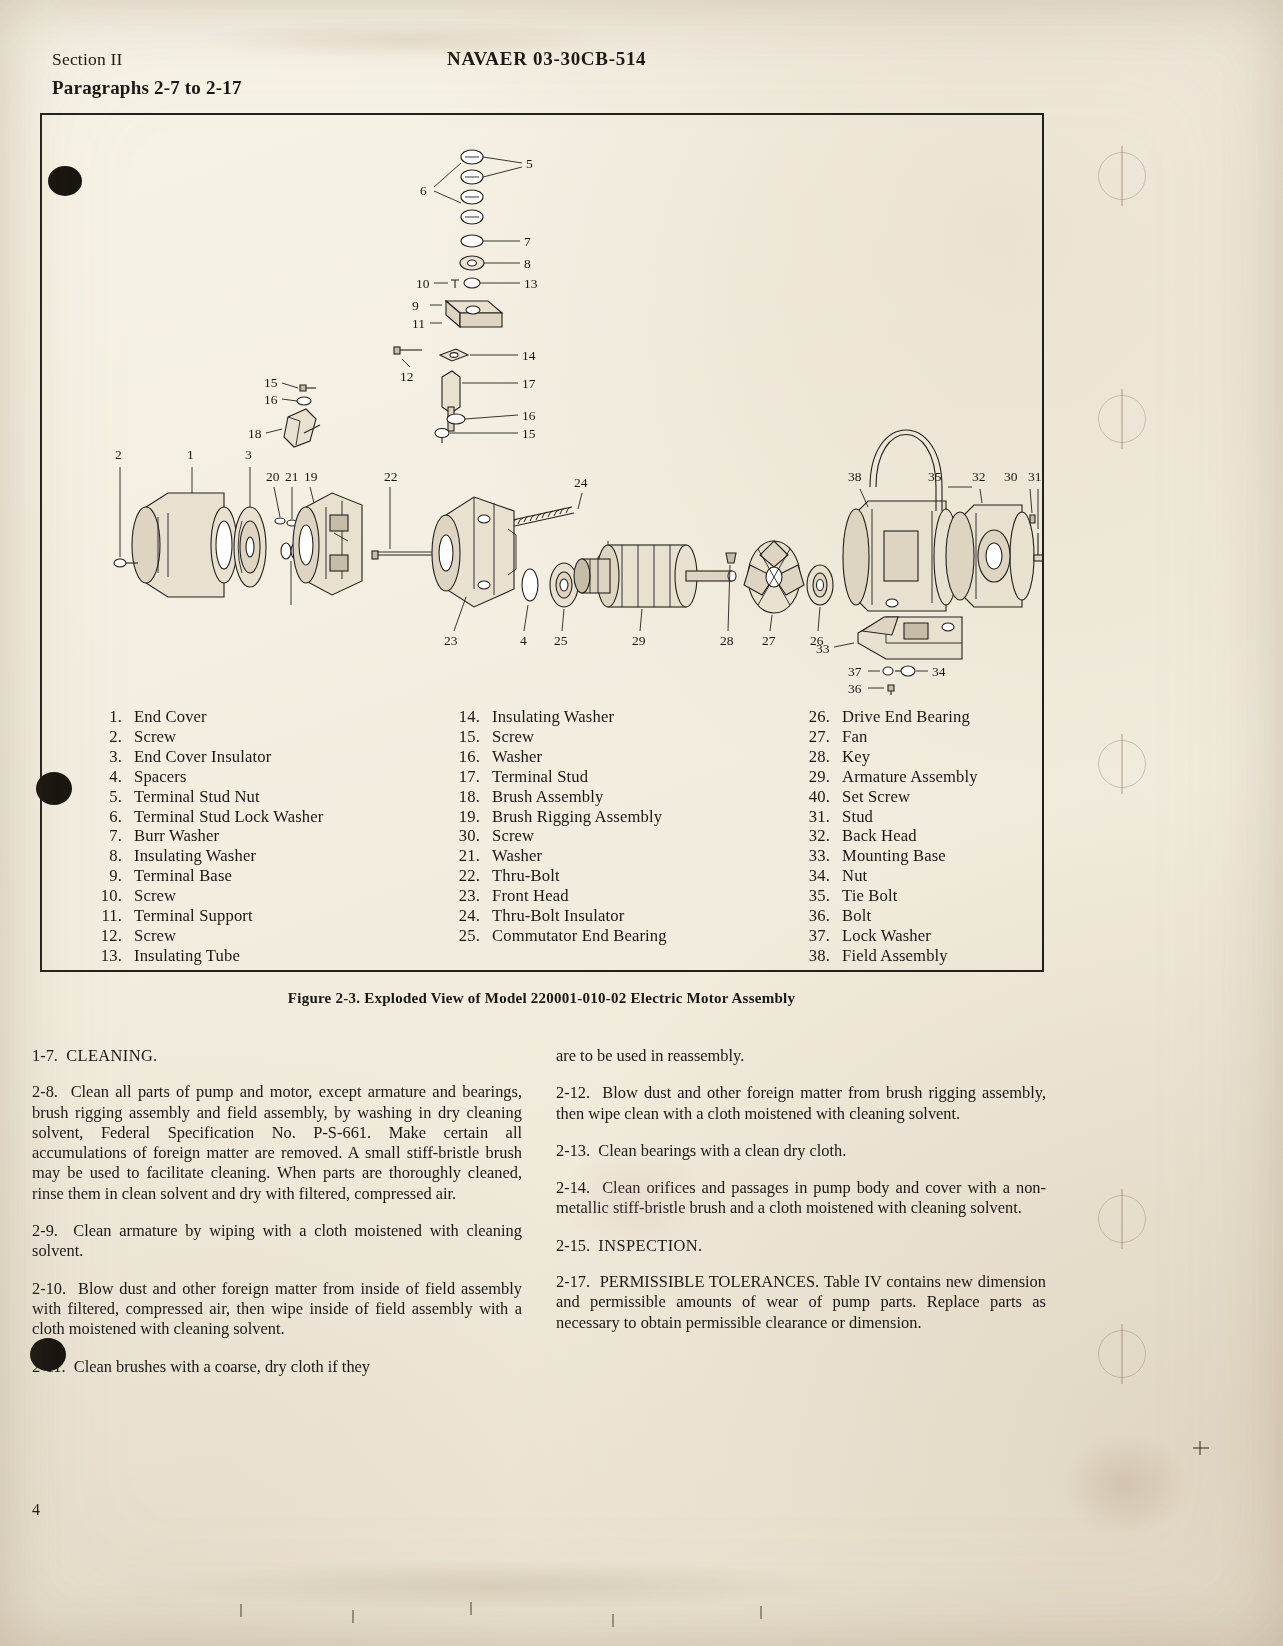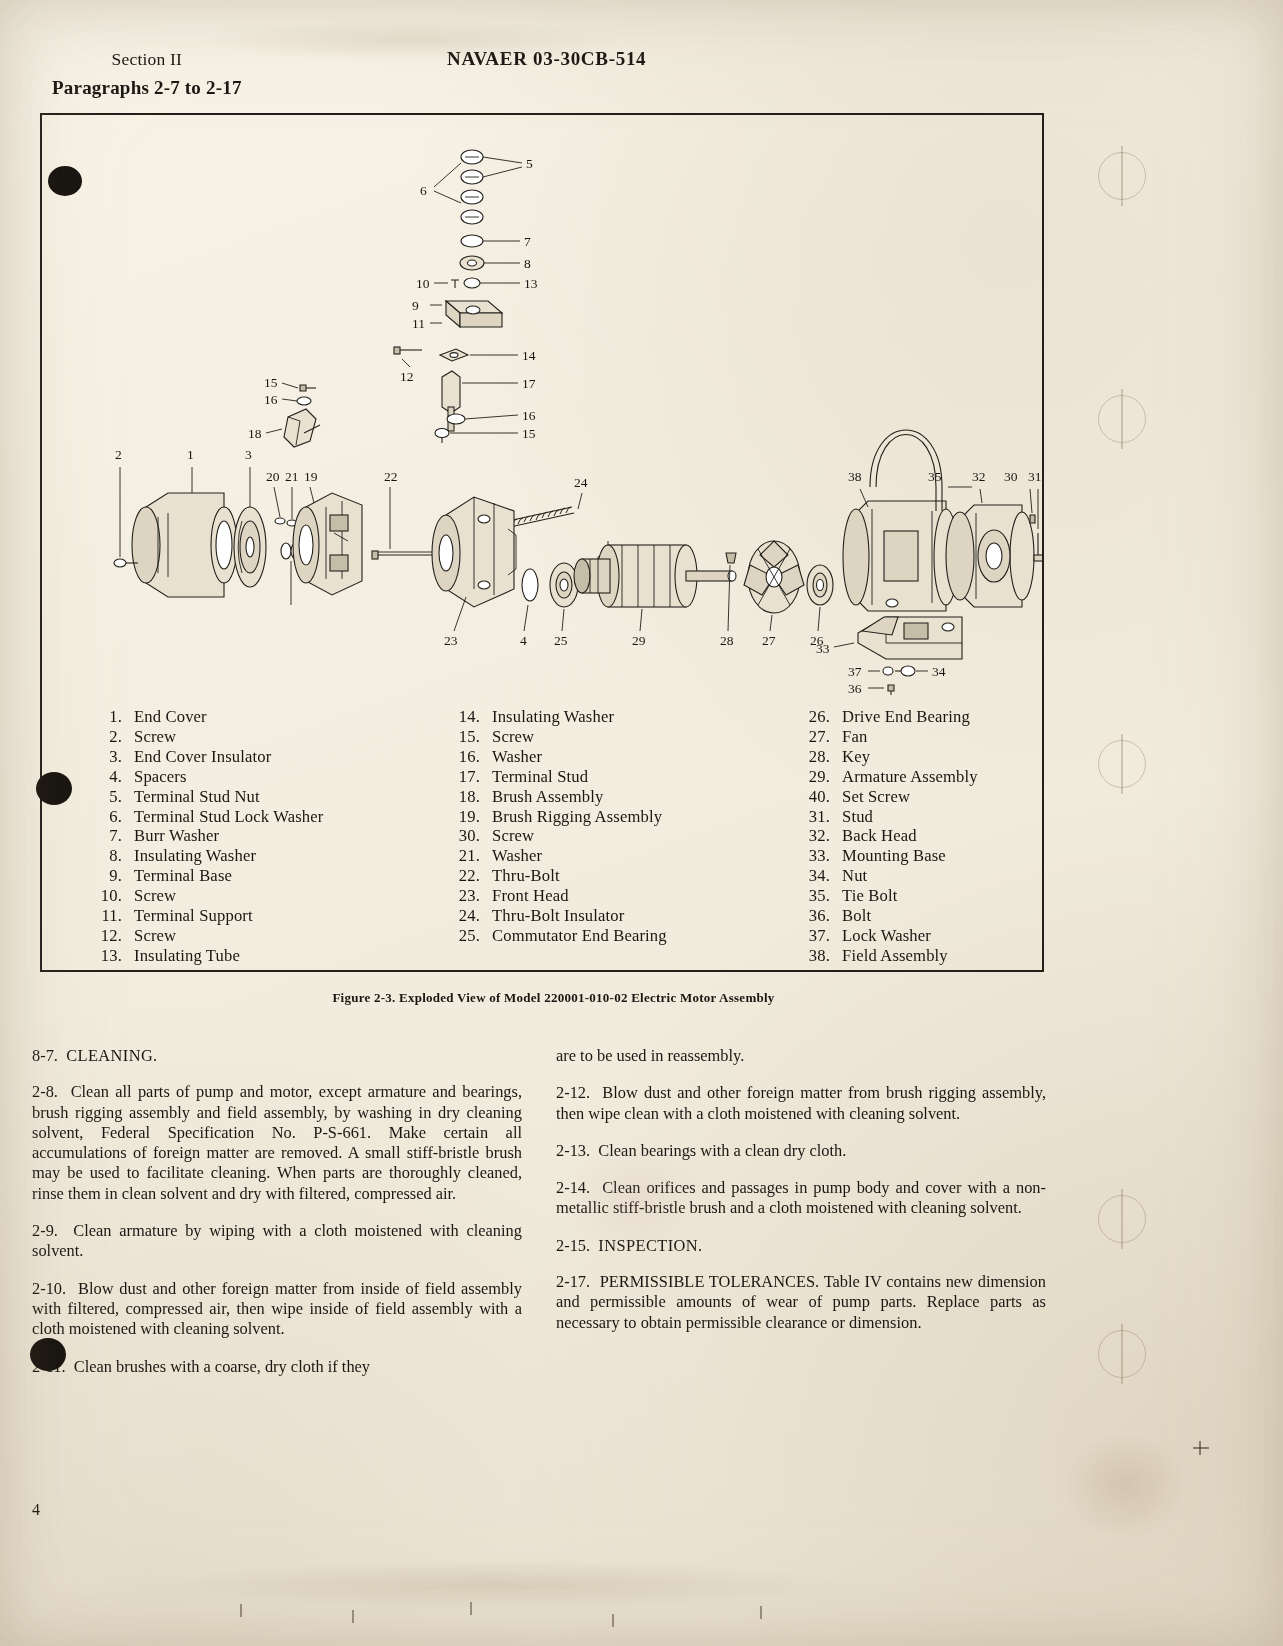--- a/index.html
+++ b/index.html
@@ -23,21 +23,21 @@
   }
   .edge-shade {
     position:absolute; inset:0;
     box-shadow: inset 0 0 58px rgba(150,128,100,.30), inset 0 0 140px rgba(170,150,122,.14);
     pointer-events:none;
   }
   .content { position:absolute; inset:0; }
 
   
   .hdr { position:absolute; top:46px; left:0; width:100%; height:60px; }
-  .hdr-left { position:absolute; left:52px; top:0; line-height:1.55; font-size:17.5px; letter-spacing:.2px;text-align:center; }
+  .hdr-left { position:absolute; left:52px; top:0; line-height:1.55; font-size:17.5px; letter-spacing:.2px; }
   .hdr-left .l2 { font-weight:bold; font-size:19px; }
   .hdr-center { position:absolute; left:447px; top:2px; font-size:19px; font-weight:bold; letter-spacing:.7px; }
 
   
   .figbox {
     position:absolute; left:40px; top:113px; width:1000px; height:855px;
     border:2px solid #23201b; background:transparent;
   }
 
   
@@ -51,22 +51,22 @@
   .lcol { font-size:16.6px; line-height:19.9px; letter-spacing:.15px; }
   .lcol.c1 { width:358px; }
   .lcol.c2 { width:350px; }
   .lcol.c3 { width:auto; }
   .lrow { display:flex; white-space:nowrap; }
   .lnum { width:34px; text-align:right; margin-right:12px; }
   .lname { }
 
   
   .caption {
-    position:absolute; top:990px; left:12px; width:1083px; text-align:center;
-    font-size:13px; font-weight:bold; letter-spacing:.25px;
+    position:absolute; top:990px; left:0; width:1083px; text-align:center;
+    font-size:15px; font-weight:bold; letter-spacing:.25px;
   }
 
   
   .bodycols { position:absolute; top:1046px; left:32px; width:1040px; height:430px; }
   .bcol { position:absolute; top:0; width:490px; font-size:16.4px; line-height:20.3px; text-align:justify; }
   .bcol.left { left:0; }
   .bcol.right { left:524px; }
   .para { margin-bottom:17px; }
   .para.tight { margin-bottom:16px; }
   .pnum { font-weight:normal; }
@@ -591,21 +591,21 @@
             <span class="lname">Field Assembly</span>
           </div>
         </div>
     </div>
   </div>
 
   <div class="caption">Figure 2-3.   Exploded View of Model 220001-010-02 Electric Motor Assembly</div>
 
   <div class="bodycols">
     <div class="bcol left">
-        <div class="para tight"><span class="pnum">8-7.</span>&nbsp;&nbsp;<span class="head">CLEANING.</span></div>
+        <div class="para tight"><span class="pnum">1-7.</span>&nbsp;&nbsp;<span class="head">CLEANING.</span></div>
         <div class="para"><span class="pnum">2-8.</span>&nbsp;&nbsp;<span class="">Clean all parts of pump and motor, except armature and bearings, brush rigging assembly and field assembly, by washing in dry cleaning solvent, Federal Specification No. P-S-661.  Make certain all accumulations of foreign matter are removed.  A small stiff-bristle brush may be used to facilitate cleaning. When parts are thoroughly cleaned, rinse them in clean solvent and dry with filtered, compressed air.</span></div>
         <div class="para"><span class="pnum">2-9.</span>&nbsp;&nbsp;<span class="">Clean armature by wiping with a cloth moistened with cleaning solvent.</span></div>
         <div class="para"><span class="pnum">2-10.</span>&nbsp;&nbsp;<span class="">Blow dust and other foreign matter from inside of field assembly with filtered, compressed air, then wipe inside of field assembly with a cloth moistened with cleaning solvent.</span></div>
         <div class="para"><span class="pnum">2-11.</span>&nbsp;&nbsp;<span class="">Clean brushes with a coarse, dry cloth if they</span></div>
       </div>
     <div class="bcol right">
         <div class="para"><span class="">are to be used in reassembly.</span></div>
         <div class="para"><span class="pnum">2-12.</span>&nbsp;&nbsp;<span class="">Blow dust and other foreign matter from brush rigging assembly, then wipe clean with a cloth moistened with cleaning solvent.</span></div>
         <div class="para"><span class="pnum">2-13.</span>&nbsp;&nbsp;<span class="">Clean bearings with a clean dry cloth.</span></div>
         <div class="para"><span class="pnum">2-14.</span>&nbsp;&nbsp;<span class="">Clean orifices and passages in pump body and cover  with a non-metallic stiff-bristle brush and a cloth moistened with cleaning solvent.</span></div>

